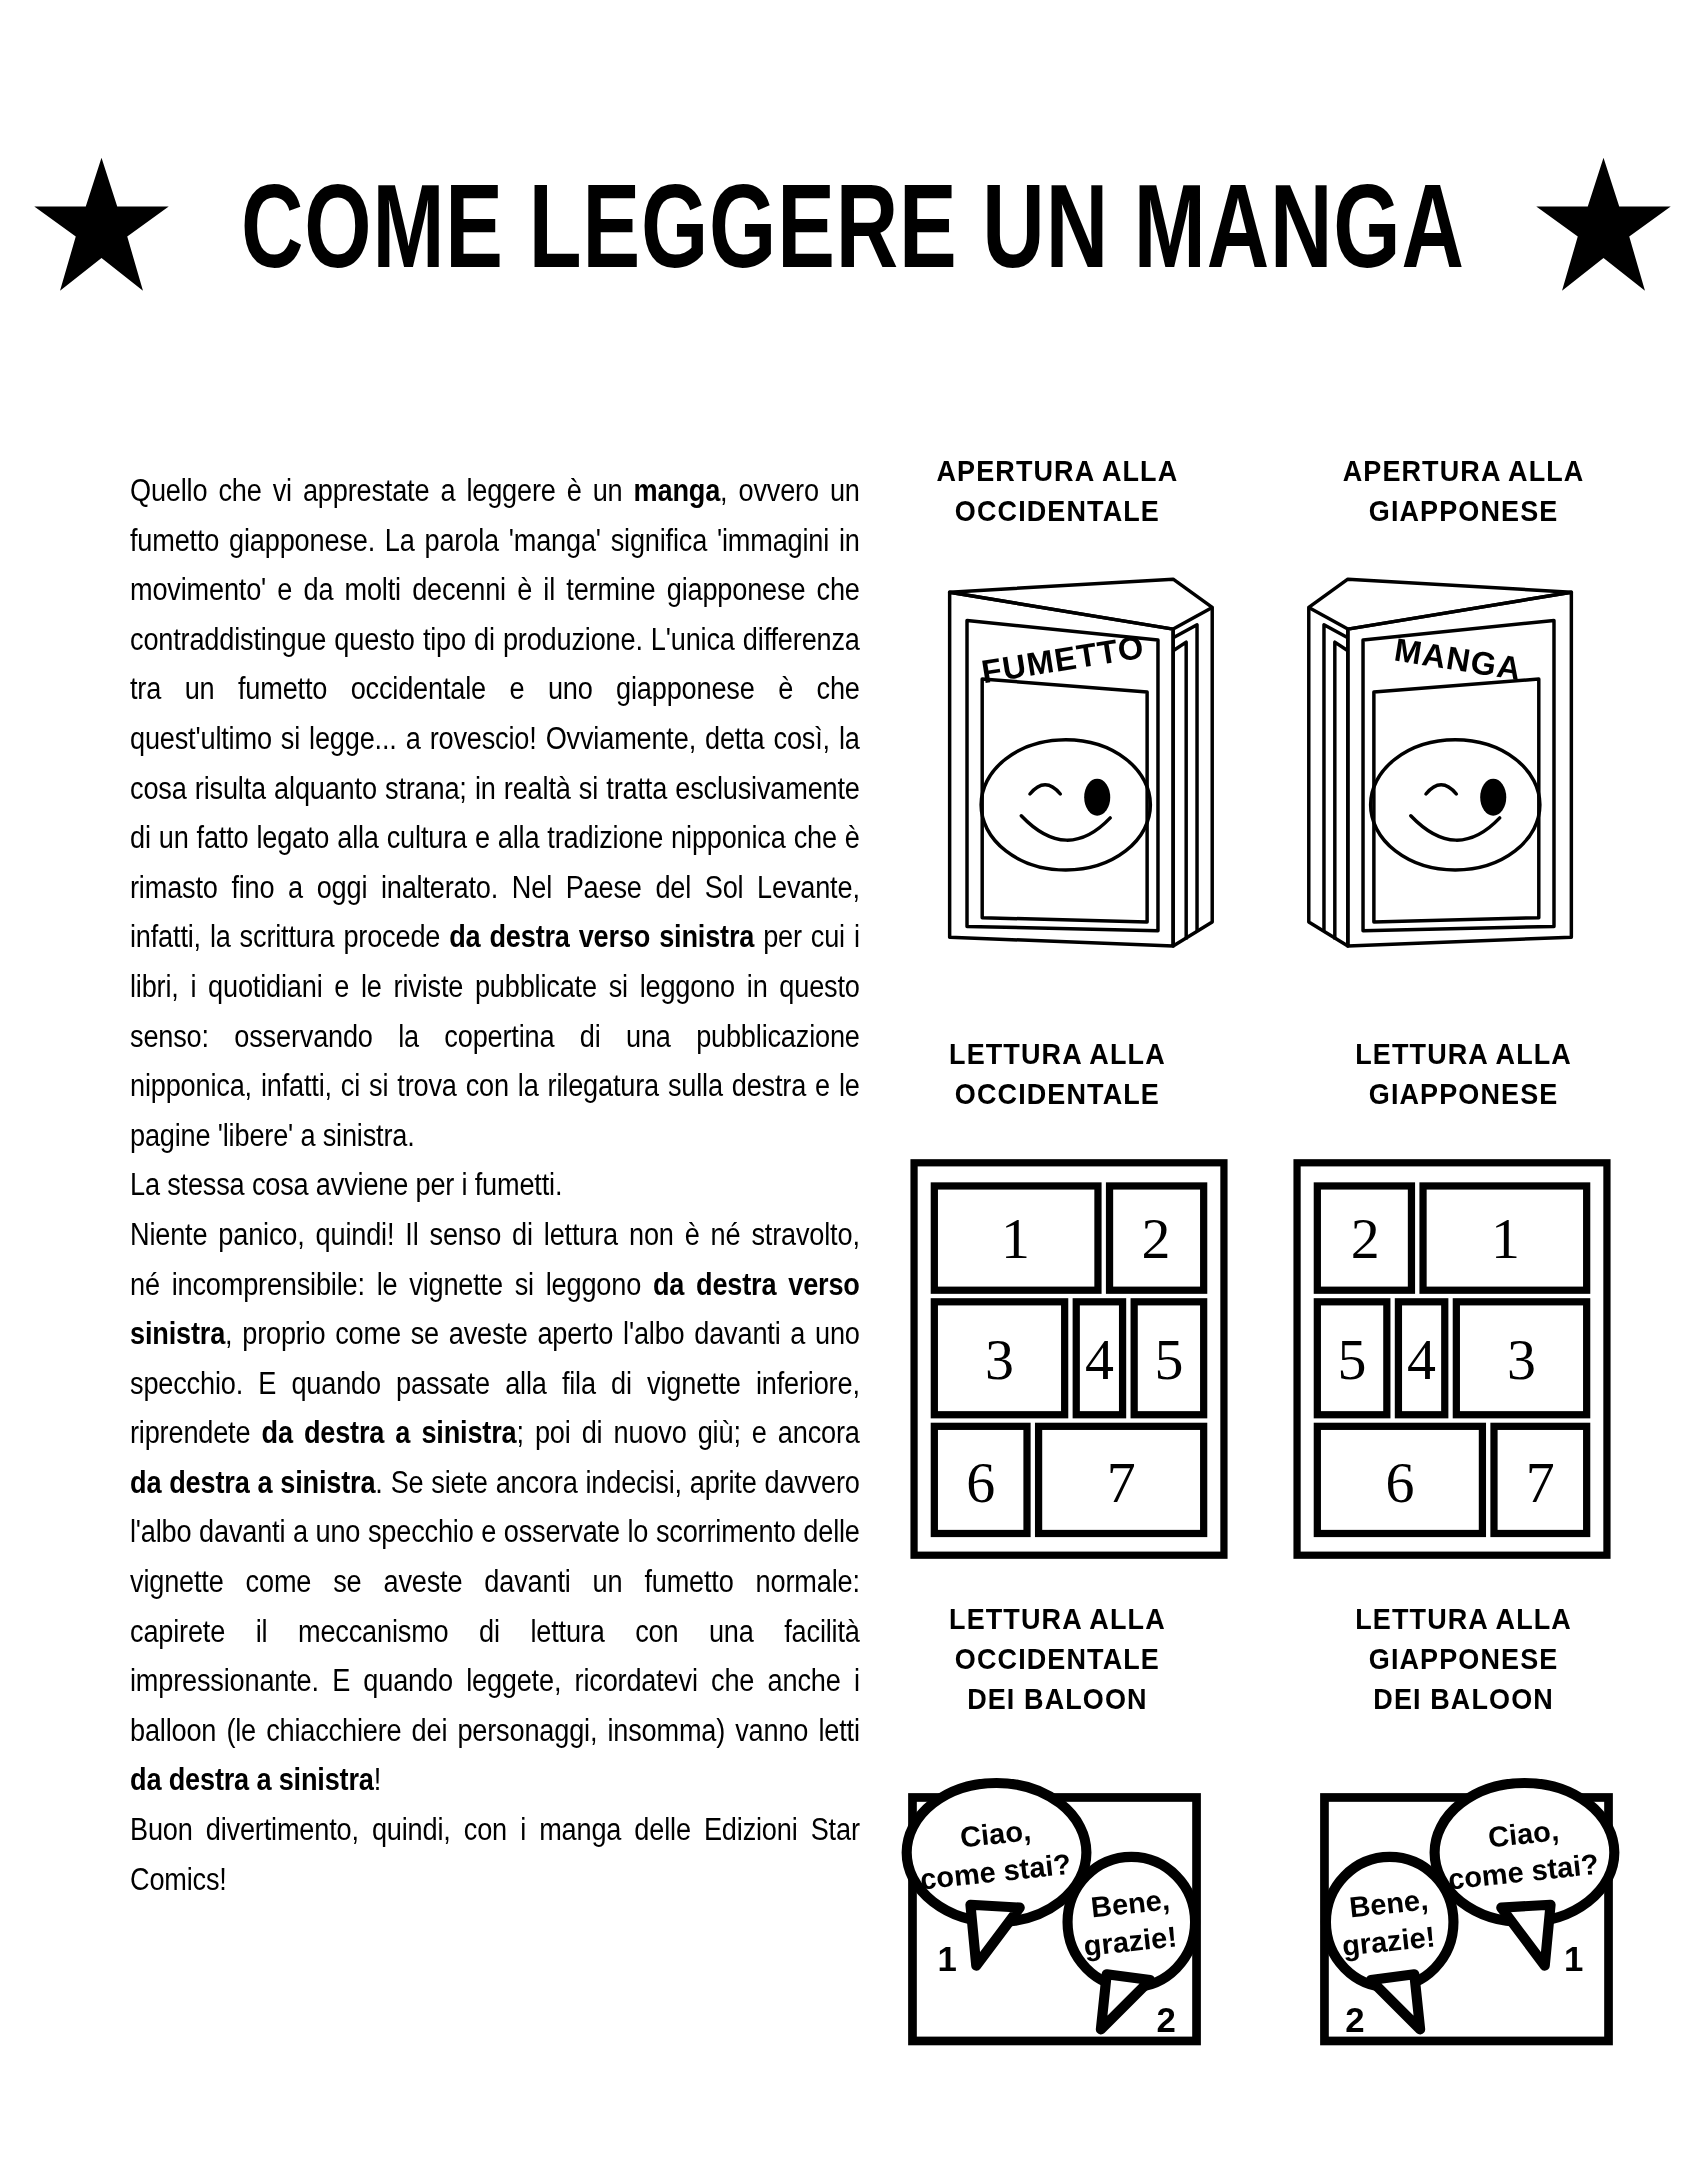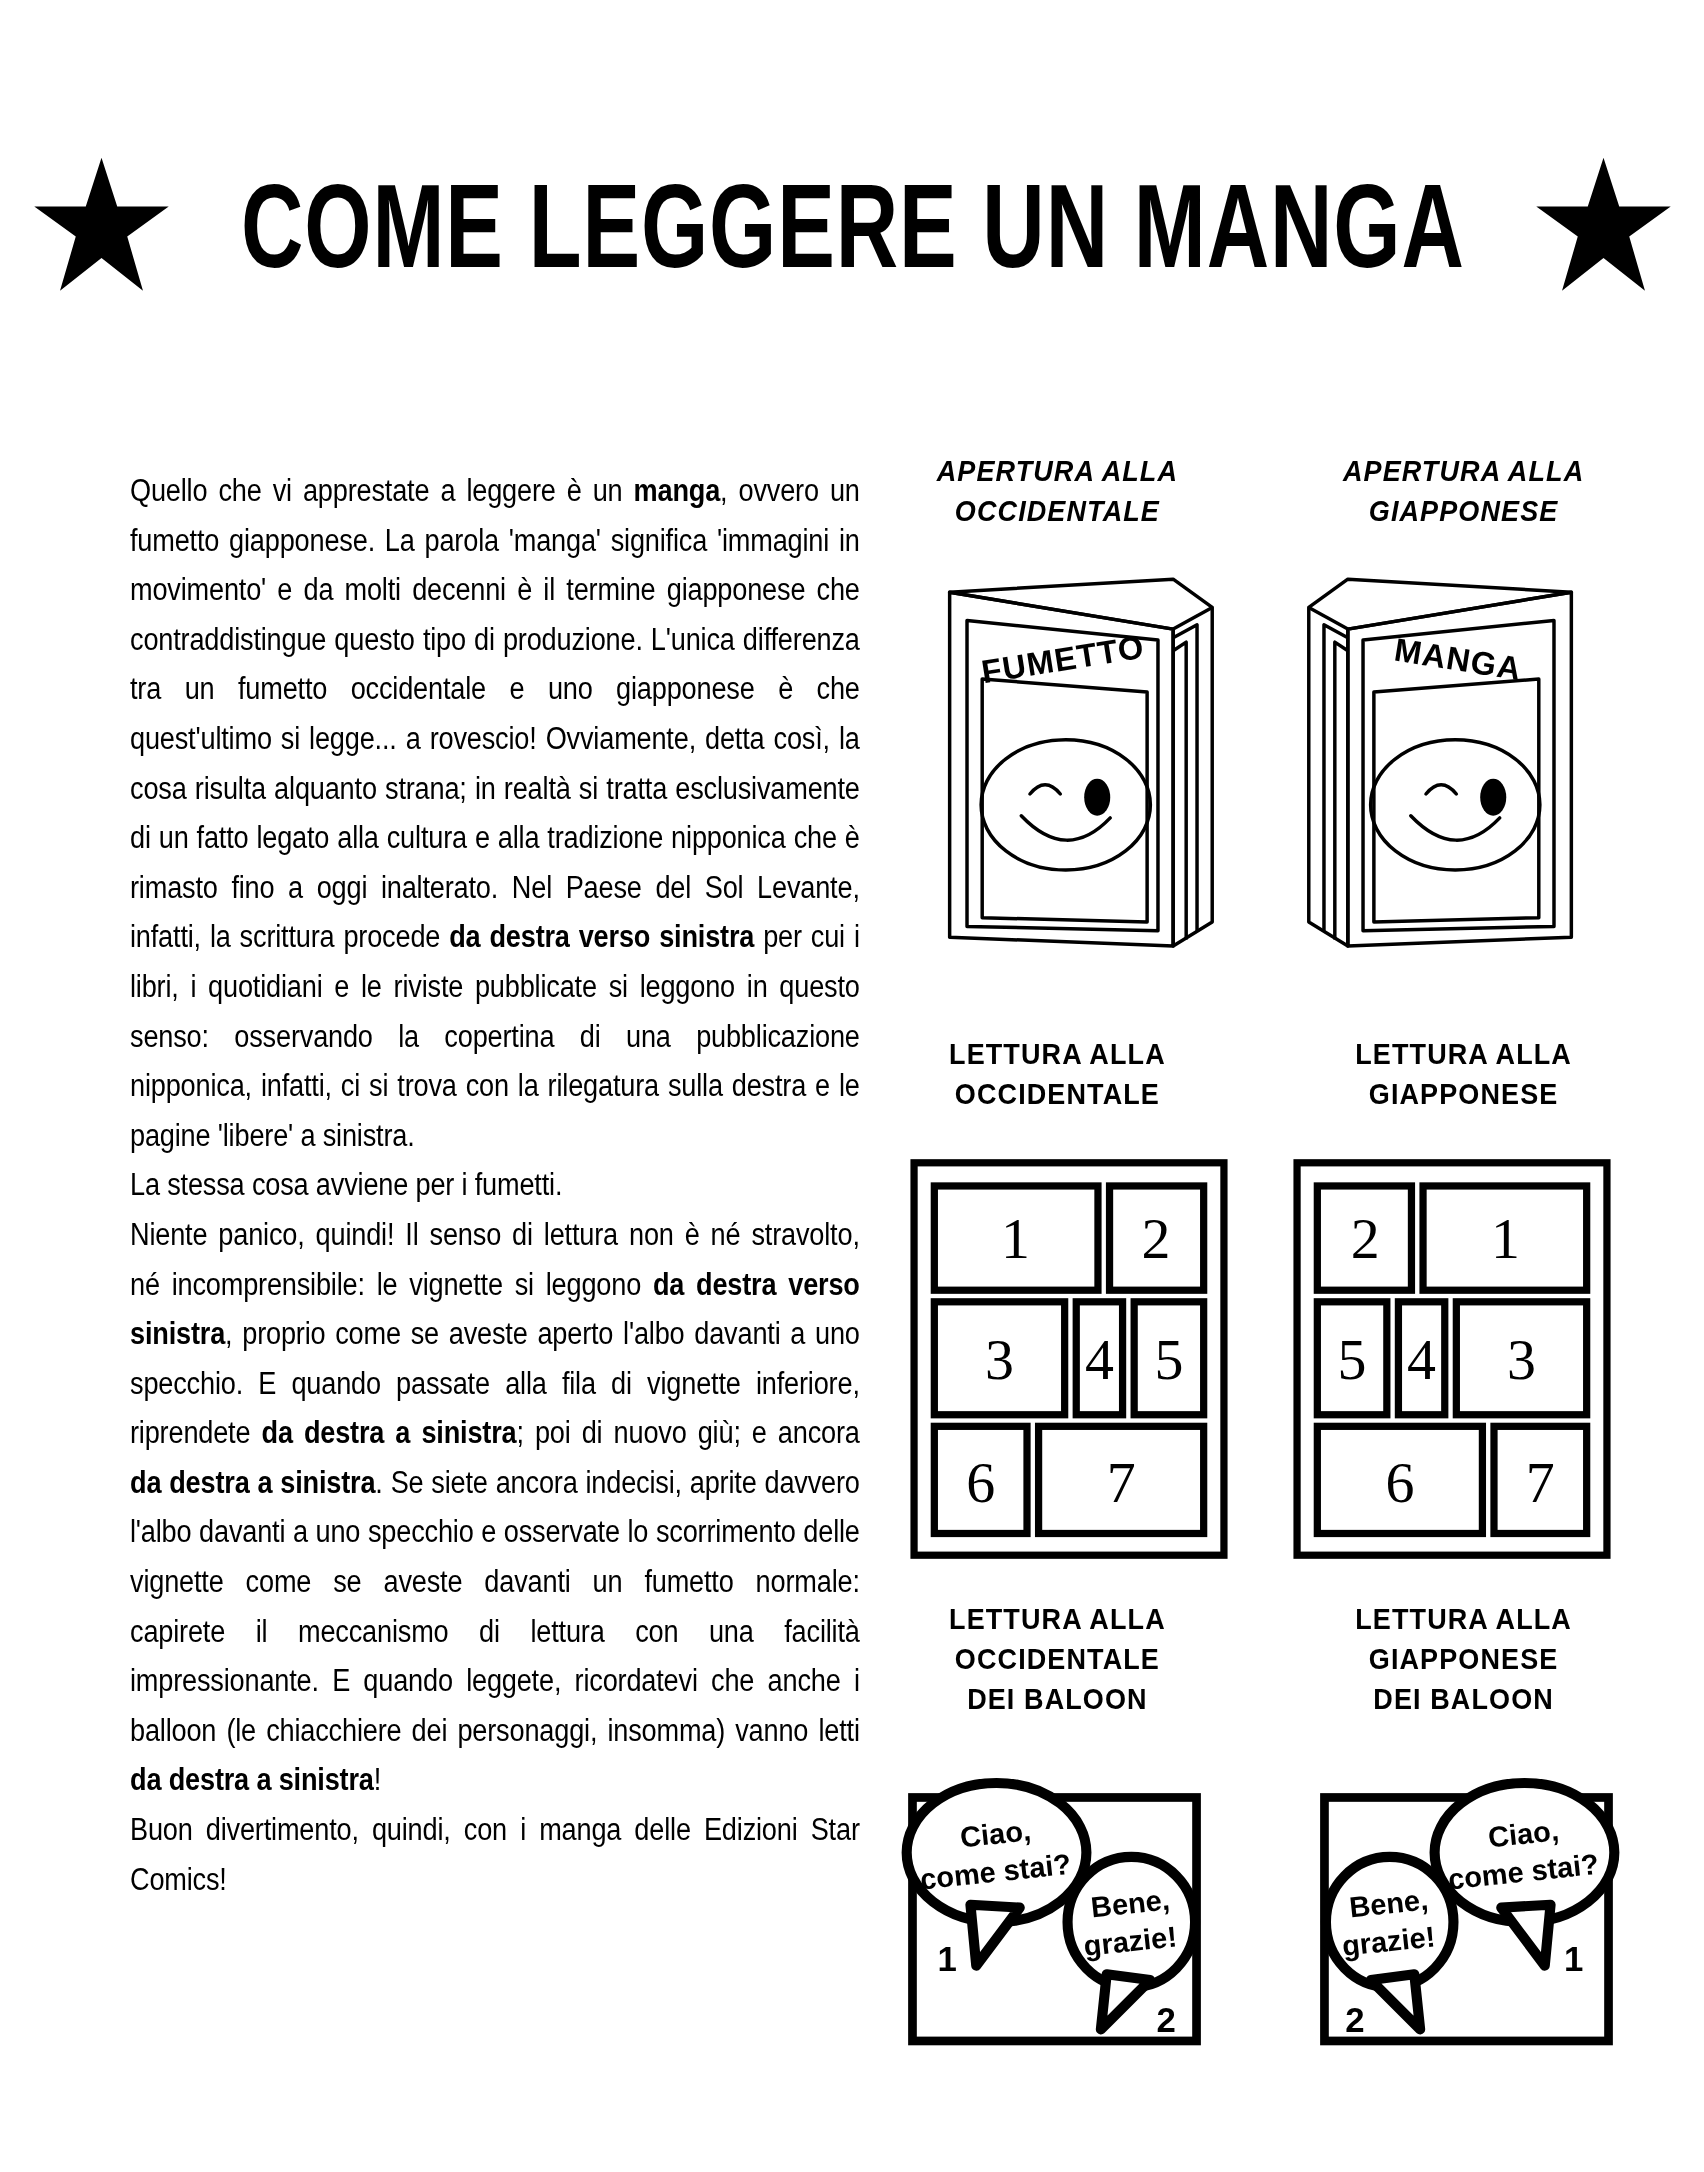--- a/index.html
+++ b/index.html
@@ -119,21 +119,21 @@
   <div class="body-text">
     <span>Quello che vi apprestate a leggere è un <b>manga</b>, ovvero un fumetto giapponese. La parola 'manga' significa 'immagini in movimento' e da molti decenni è il termine giapponese che contraddistingue questo tipo di produzione. L'unica differenza tra un fumetto occidentale e uno giapponese è che quest'ultimo si legge... a rovescio! Ovviamente, detta così, la cosa risulta alquanto strana; in realtà si tratta esclusivamente di un fatto legato alla cultura e alla tradizione nipponica che è rimasto fino a oggi inalterato. Nel Paese del Sol Levante, infatti, la scrittura procede <b>da destra verso sinistra</b> per cui i libri, i quotidiani e le riviste pubblicate si leggono in questo senso: osservando la copertina di una pubblicazione nipponica, infatti, ci si trova con la rilegatura sulla destra e le pagine 'libere' a sinistra.</span><br>
     <span>La stessa cosa avviene per i fumetti.</span><br>
     <span>Niente panico, quindi! Il senso di lettura non è né stravolto, né incomprensibile: le vignette si leggono <b>da destra verso sinistra</b>, proprio come se aveste aperto l'albo davanti a uno specchio. E quando passate alla fila di vignette inferiore, riprendete <b>da destra a sinistra</b>; poi di nuovo giù; e ancora <b>da destra a sinistra</b>. Se siete ancora indecisi, aprite davvero l'albo davanti a uno specchio e osservate lo scorrimento delle vignette come se aveste davanti un fumetto normale: capirete il meccanismo di lettura con una facilità impressionante. E quando leggete, ricordatevi che anche i balloon (le chiacchiere dei personaggi, insomma) vanno letti <b>da destra a sinistra</b>!</span><br>
     <span>Buon divertimento, quindi, con i manga delle Edizioni Star Comics!</span>
   </div>
 </div>
 
 <div class="right-col">
 
-  <div class="head-pair" style="margin-top:13px;font-style:italic;">
+  <div class="head-pair" style="margin-top:13px;">
     <div class="head-cell shift-l">
       <div>APERTURA ALLA</div>
       <div>OCCIDENTALE</div>
     </div>
     <div class="head-cell shift-r">
       <div>APERTURA ALLA</div>
       <div>GIAPPONESE</div>
     </div>
   </div>
 

